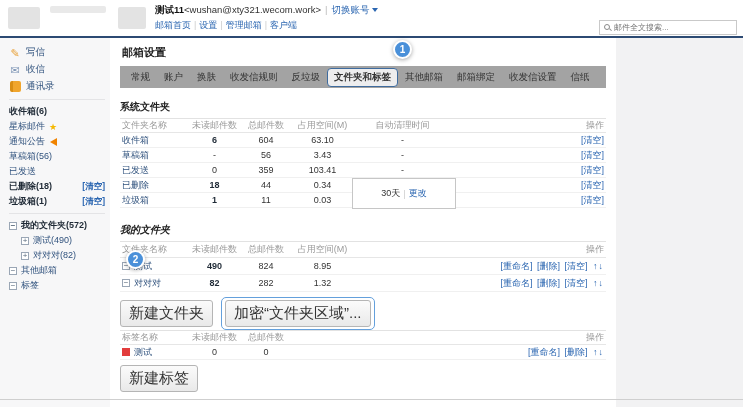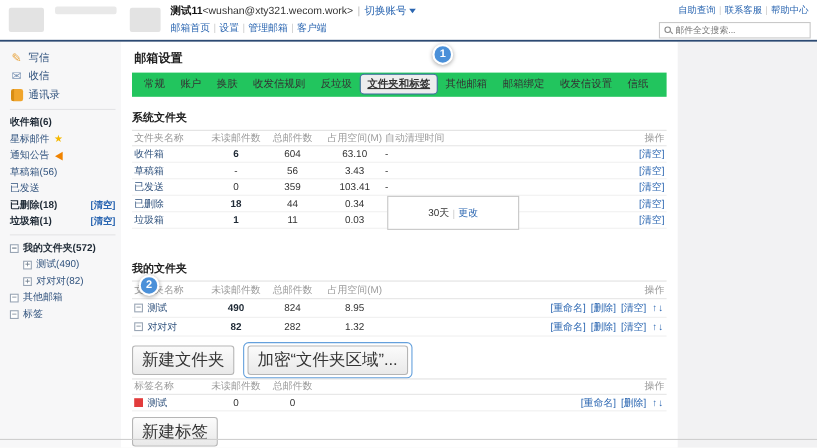--- a/index.html
+++ b/index.html
@@ -48,36 +48,36 @@
   .abook { width:11px; height:11px; background:#f0a52c; border-radius:2px; border-left:3px solid #d88d14; }
   .star { color:#f5b800; font-size:9px; margin-left:4px; }
   .speaker { width:0; height:0; border-top:4px solid transparent; border-bottom:4px solid transparent; border-right:7px solid #f08300; margin-left:5px; }
   .toggle { width:8px; height:8px; border:1px solid #9aa6b5; background:#fff; color:#5a githubb; color:#5a6b7d; font-size:8px; line-height:6px; text-align:center; margin-right:4px; flex:none; }
   .ind1 { margin-left:12px; }
   .apps { margin-top:6px; }
   .apps .s-item { height:14px; }
 
   
   .page-title { padding:7px 2px 6px; font-size:11px; font-weight:bold; color:#222; }
-  .tabbar { background:#22c55e; display:flex; align-items:flex-end; padding:2px 4px; height:22px; }
+  .tabbar { background:#a3a3a3; display:flex; align-items:flex-start; padding:2px 4px; height:22px; }
   .tab { font-size:9.5px; color:#333; padding:3px 7px; cursor:pointer; white-space:nowrap; }
-  .tab.active { border:1.5px solid #3e6b9e; border-radius:4px; font-weight:bold; padding:2px 6px; background:#ededee;text-decoration:underline; }
+  .tab.active { border:1.5px solid #3e6b9e; border-radius:4px; font-weight:bold; padding:2px 6px; background:#ededee; }
   .sec-title { margin-top:12px; font-size:10px; font-weight:bold; color:#222; padding-bottom:4px; }
   .tbl { position:relative; font-size:9px; }
   .trow { display:flex; align-items:center; height:15px; border-bottom:1px solid #f0f0f0; color:#333; }
   .trow.head { border-top:1px solid #e2e2e2; border-bottom:1px solid #e6e6e6; color:#9a9a9a; height:15px; }
   .c-name { width:72px; padding-left:2px; }
   .c-unread { width:45px; text-align:center; }
   .c-total { width:58px; text-align:center; }
   .c-space { width:55px; text-align:center; }
-  .c-clean { width:105px; }
+  .c-clean { width:105px; text-align:center; }
   .c-act { flex:1; text-align:right; padding-right:2px; white-space:nowrap; }
   .fname { color:#30527d; cursor:pointer; }
   .num-b { font-weight:bold; color:#1f2a36; }
-  .merged { position:absolute; left:232px; top:60px; width:120px; height:31px; border:1px solid #c6c6c6; background:#fff; display:flex; align-items:center; justify-content:center; font-size:9px; color:#333; }
+  .merged { position:absolute; left:232px; top:60px; width:104px; height:31px; border:1px solid #c6c6c6; background:#fff; display:flex; align-items:center; justify-content:center; font-size:9px; color:#333; }
   .merged .sep { color:#ccc; margin:0 3px; }
   .rowtall .trow { height:17px; }
   .btnrow { display:flex; align-items:center; margin-top:5px; }
   .gbtn { font-size:15px; color:#333; background:linear-gradient(#fbfbfb,#e9e9e9); border:1px solid #b5b5b5; border-radius:3px; padding:3px 8px; cursor:pointer; white-space:nowrap; font-family:inherit; }
   .dash-wrap { border:1.5px solid #64a0dc; border-radius:5px; padding:2px 3px; margin-left:8px; }
   .swatch { display:inline-block; width:8px; height:8px; margin-right:4px; vertical-align:-1px; }
   .arrows { color:#2b66b1; letter-spacing:1px; margin-left:3px; cursor:pointer; }
   .act-lnk { margin-left:2px;text-align:right; }
 
   
@@ -92,23 +92,20 @@
 
   <div class="topbar">
     <div class="logo-box b1"></div>
     <div class="redact-bar"></div>
     <div class="logo-box b2"></div>
     <div class="acct">
       <span class="name">测试11</span><span>&lt;wushan@xty321.wecom.work&gt;</span><span class="sep">|</span><a class="lnk">切换账号</a><span class="caret"></span>
     </div>
     <div class="acct-nav">
       <a class="lnk">邮箱首页</a><span class="sep">|</span><a class="lnk">设置</a><span class="sep">|</span><a class="lnk">管理邮箱</a><span class="sep">|</span><a class="lnk">客户端</a>
-    </div>
-    <div class="help-links">
-      <a class="lnk">自助查询</a><span class="sep">|</span><a class="lnk">联系客服</a><span class="sep">|</span><a class="lnk">帮助中心</a>
     </div>
     <div class="searchbox">
       <span class="mag"></span>
       <input placeholder="邮件全文搜索..." style="">
     </div>
   </div>
   <div class="navy-line"></div>
 
   <div class="bodyrow">
 
@@ -248,21 +245,21 @@
           <span class="c-clean"></span>
           <span class="c-act"><a class="lnk">[清空]</a></span>
         </div>
         <div class="merged">
           <span>30天</span>
           <span class="sep">|</span>
           <a class="lnk">更改</a>
         </div>
       </div>
 
-      <div class="sec-title" style="margin-top:29px;">我的文件夹</div>
+      <div class="sec-title" style="margin-top:15px;font-style:italic;">我的文件夹</div>
       <div class="tbl rowtall">
         <div class="trow head">
           <span class="c-name">文件夹名称</span>
           <span class="c-unread">未读邮件数</span>
           <span class="c-total">总邮件数</span>
           <span class="c-space">占用空间(M)</span>
           <span class="c-act">操作</span>
         </div>
         <div class="trow">
           <span class="c-name" style="display:flex;align-items:center;">

